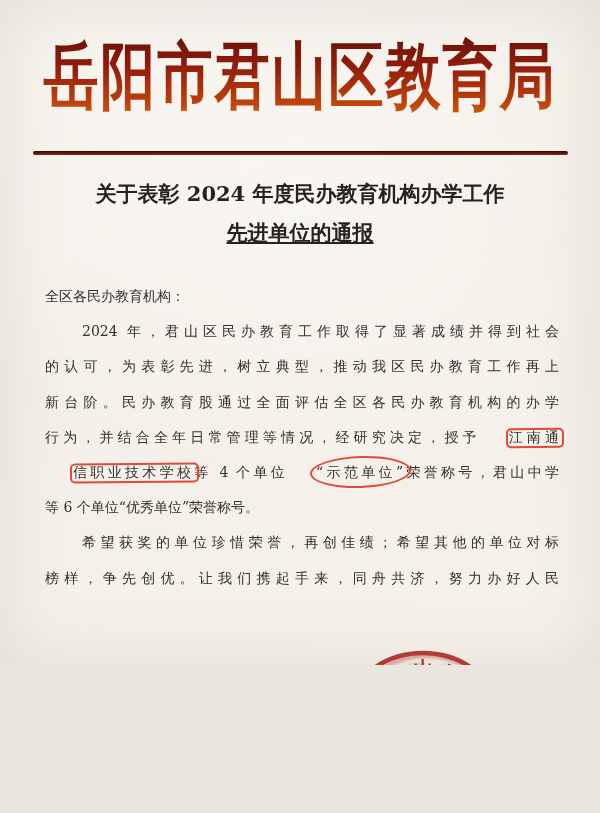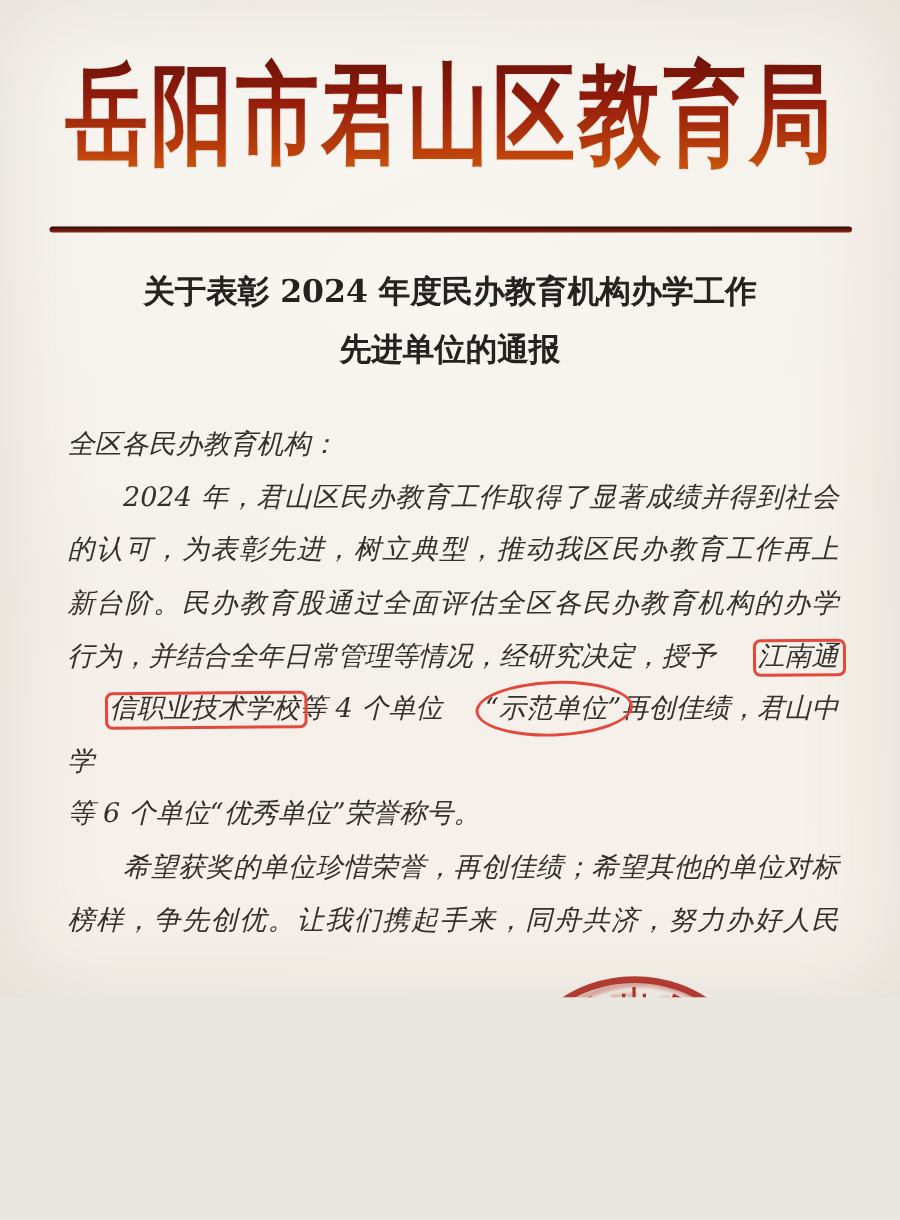--- a/index.html
+++ b/index.html
@@ -24,24 +24,24 @@
   }
   .red-rule{
     position:absolute;top:151px;left:33px;width:535px;height:4px;
     background:linear-gradient(180deg,#230906 0%,#6e1810 55%,#8c2616 100%);
     border-radius:2px;
   }
   .doc-title{
     position:absolute;top:180px;left:0;width:600px;text-align:center;
     font-size:21px;line-height:27px;font-weight:bold;color:#262220;
   }
-  .doc-title .t2{margin-top:12px;}
+  .doc-title .t2{margin-top:12px;text-decoration:underline;}
   .body-block{
     position:absolute;top:279px;left:45px;width:514px;
-    font-size:18px;line-height:35.2px;color:#34302c;font-style:italic;
+    font-size:14px;line-height:35.2px;color:#34302c;
   }
   .line{white-space:nowrap;}
   .line.fill{text-align:justify;text-align-last:justify;white-space:normal;}
   .line.indent{text-indent:37px;}
   
   .hl{position:relative;margin-left:28px;}
   .hl-box::after{
     content:"";position:absolute;left:-3px;right:-5px;top:-1px;bottom:-3px;
     border:2.5px solid #e2483c;border-radius:5px;transform:rotate(-0.5deg);
     pointer-events:none;
@@ -73,21 +73,21 @@
     <div class="t1">关于表彰 2024 年度民办教育机构办学工作</div>
     <div class="t2">先进单位的通报</div>
   </div>
 
   <div class="body-block">
     <div class="line">全区各民办教育机构：</div>
     <div class="line fill indent">2024 年，君山区民办教育工作取得了显著成绩并得到社会</div>
     <div class="line fill">的认可，为表彰先进，树立典型，推动我区民办教育工作再上</div>
     <div class="line fill">新台阶。民办教育股通过全面评估全区各民办教育机构的办学</div>
     <div class="line fill"><span>行为，并结合全年日常管理等情况，经研究决定，授予</span><span class="hl hl-box">江南通</span></div>
-    <div class="line fill"><span class="hl hl-box">信职业技术学校</span><span>等 4 个单位</span><span class="hl hl-oval">“示范单位”</span><span>再创佳绩，君山中学</span></div>
+    <div class="line fill"><span class="hl hl-box">信职业技术学校</span><span>等 4 个单位</span><span class="hl hl-oval">“示范单位”</span><span>荣誉称号，君山中学</span></div>
     <div class="line">等 6 个单位“优秀单位”荣誉称号。</div>
     <div class="line fill indent">希望获奖的单位珍惜荣誉，再创佳绩；希望其他的单位对标</div>
     <div class="line fill">榜样，争先创优。让我们携起手来，同舟共济，努力办好人民</div>
   </div>
 
   <div class="sig-org">岳阳市君山区教育局</div>
 
   <div class="sig-date"><span>2025 年 3 月</span><span class="date-day-gap"></span><span>日</span></div>
 
   <svg class="seal" viewBox="0 0 170 156" aria-hidden="true">

